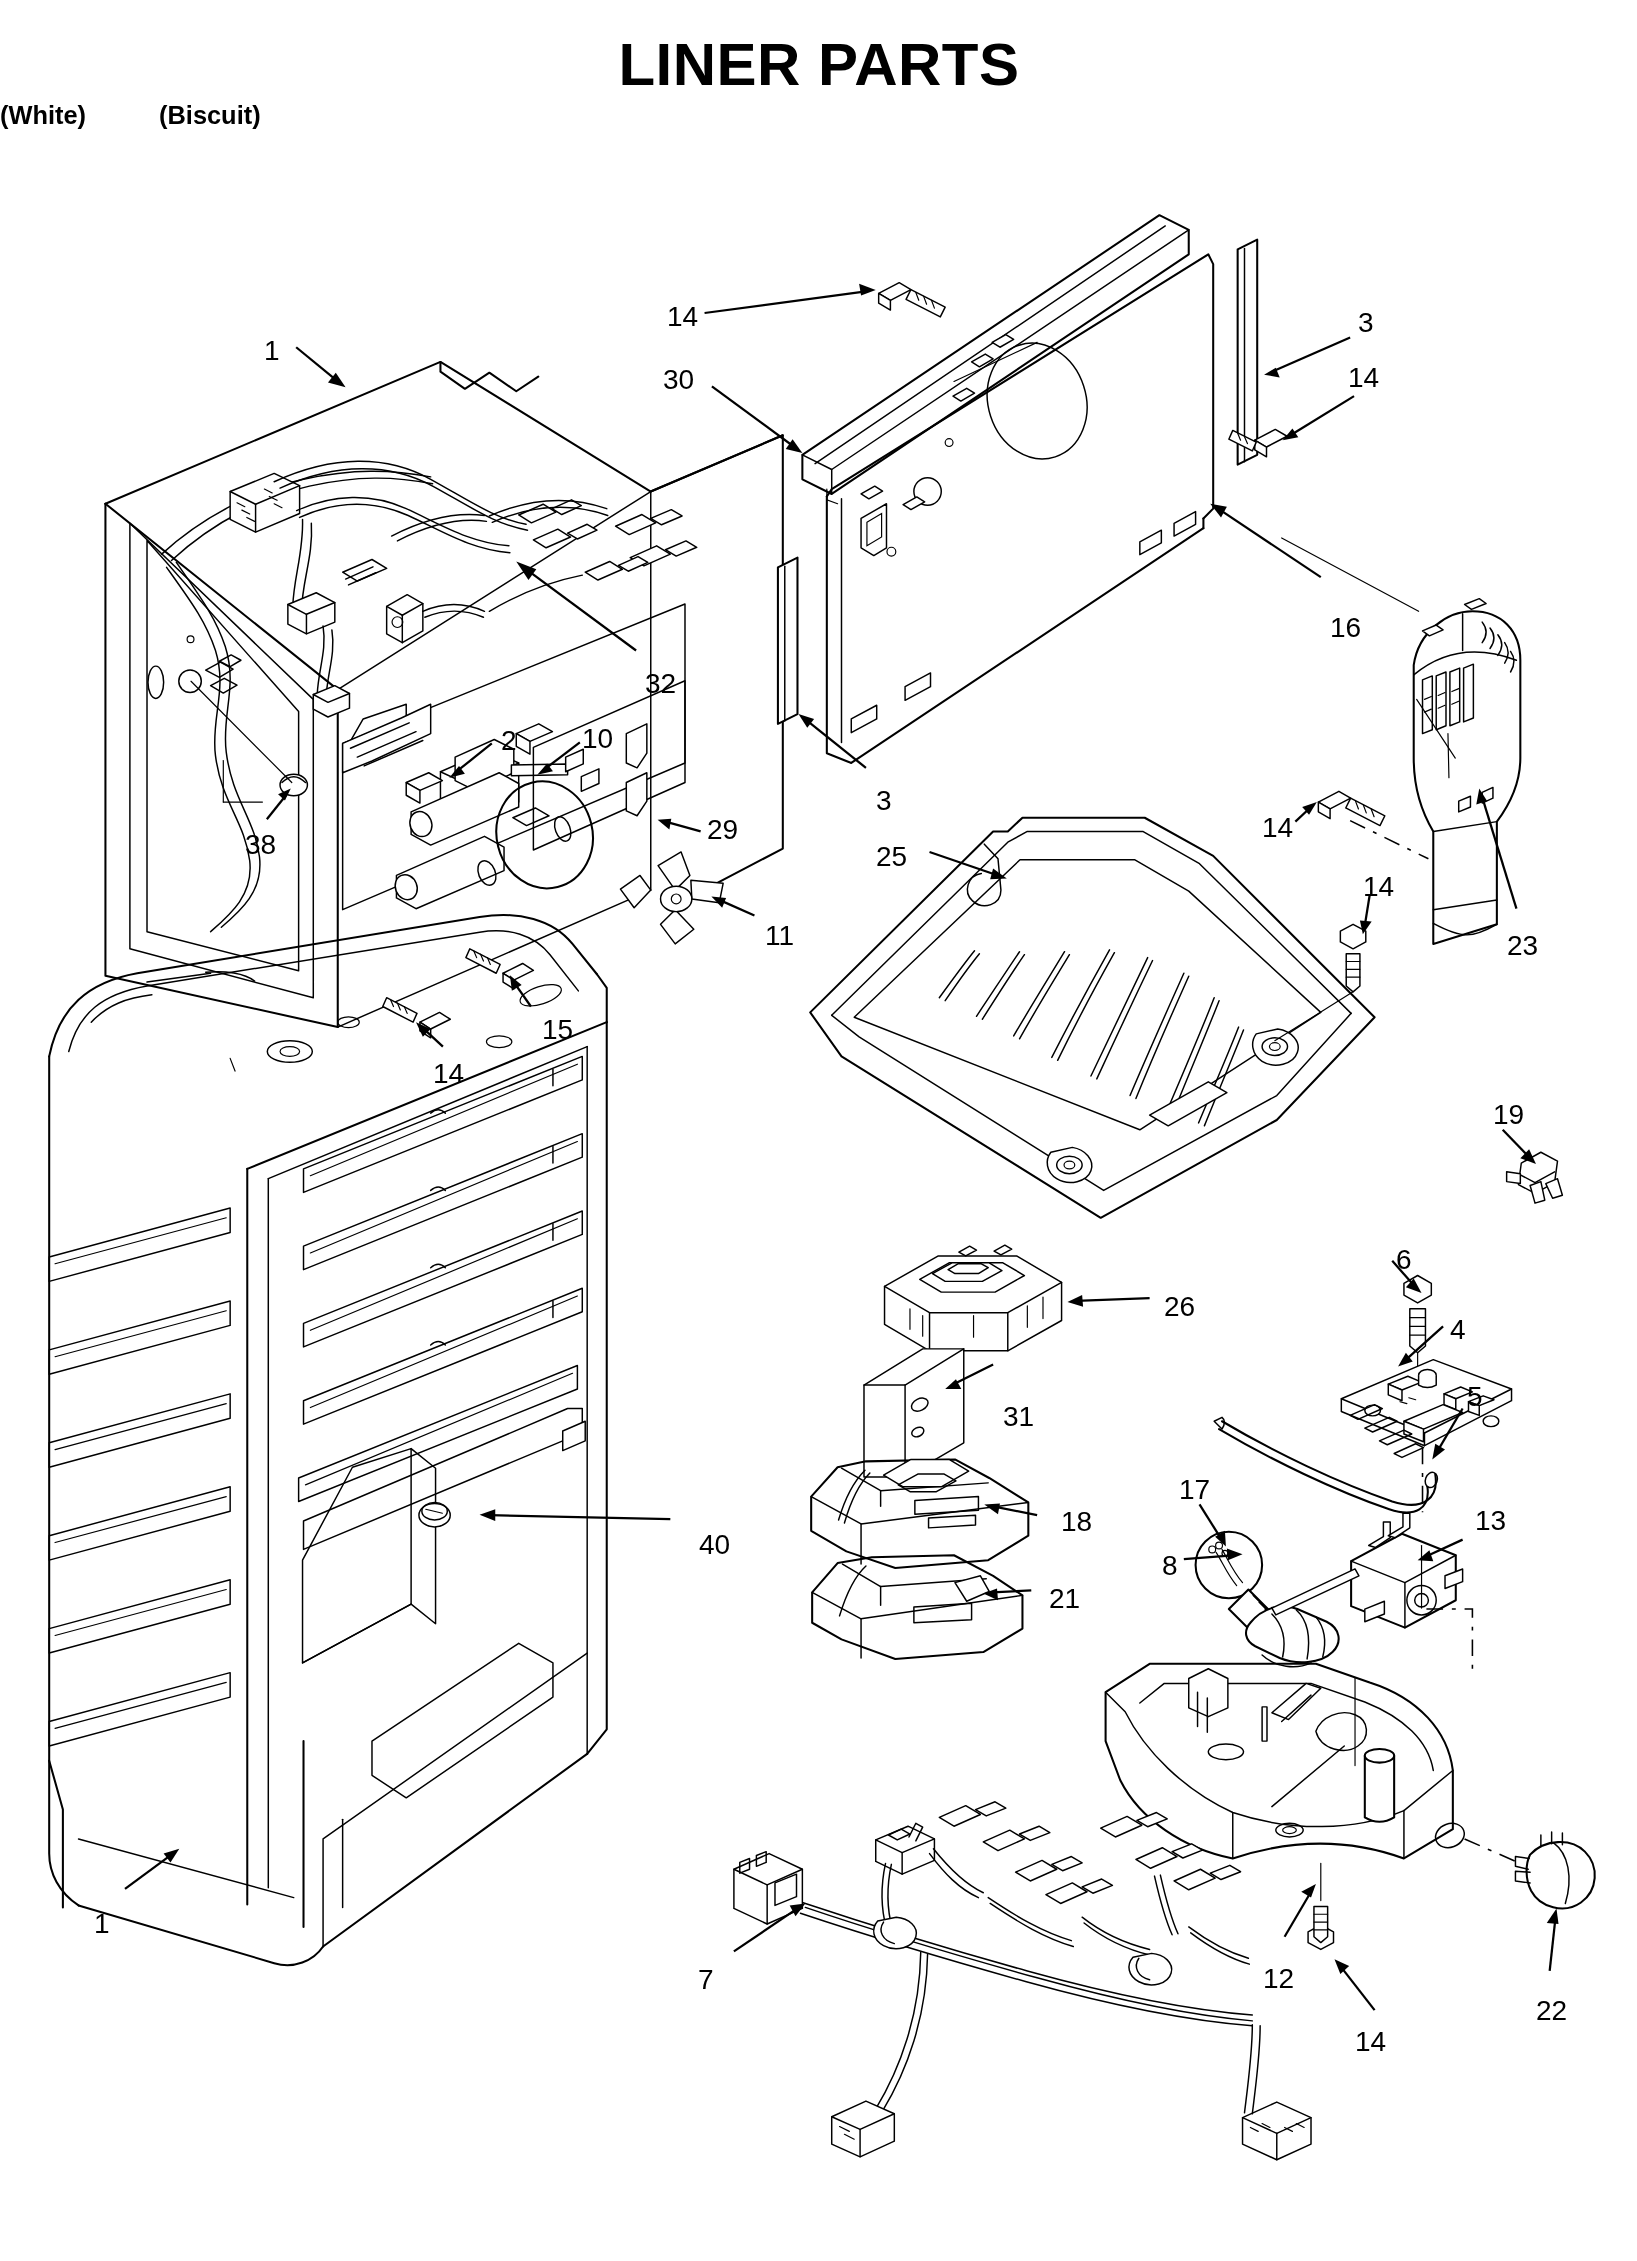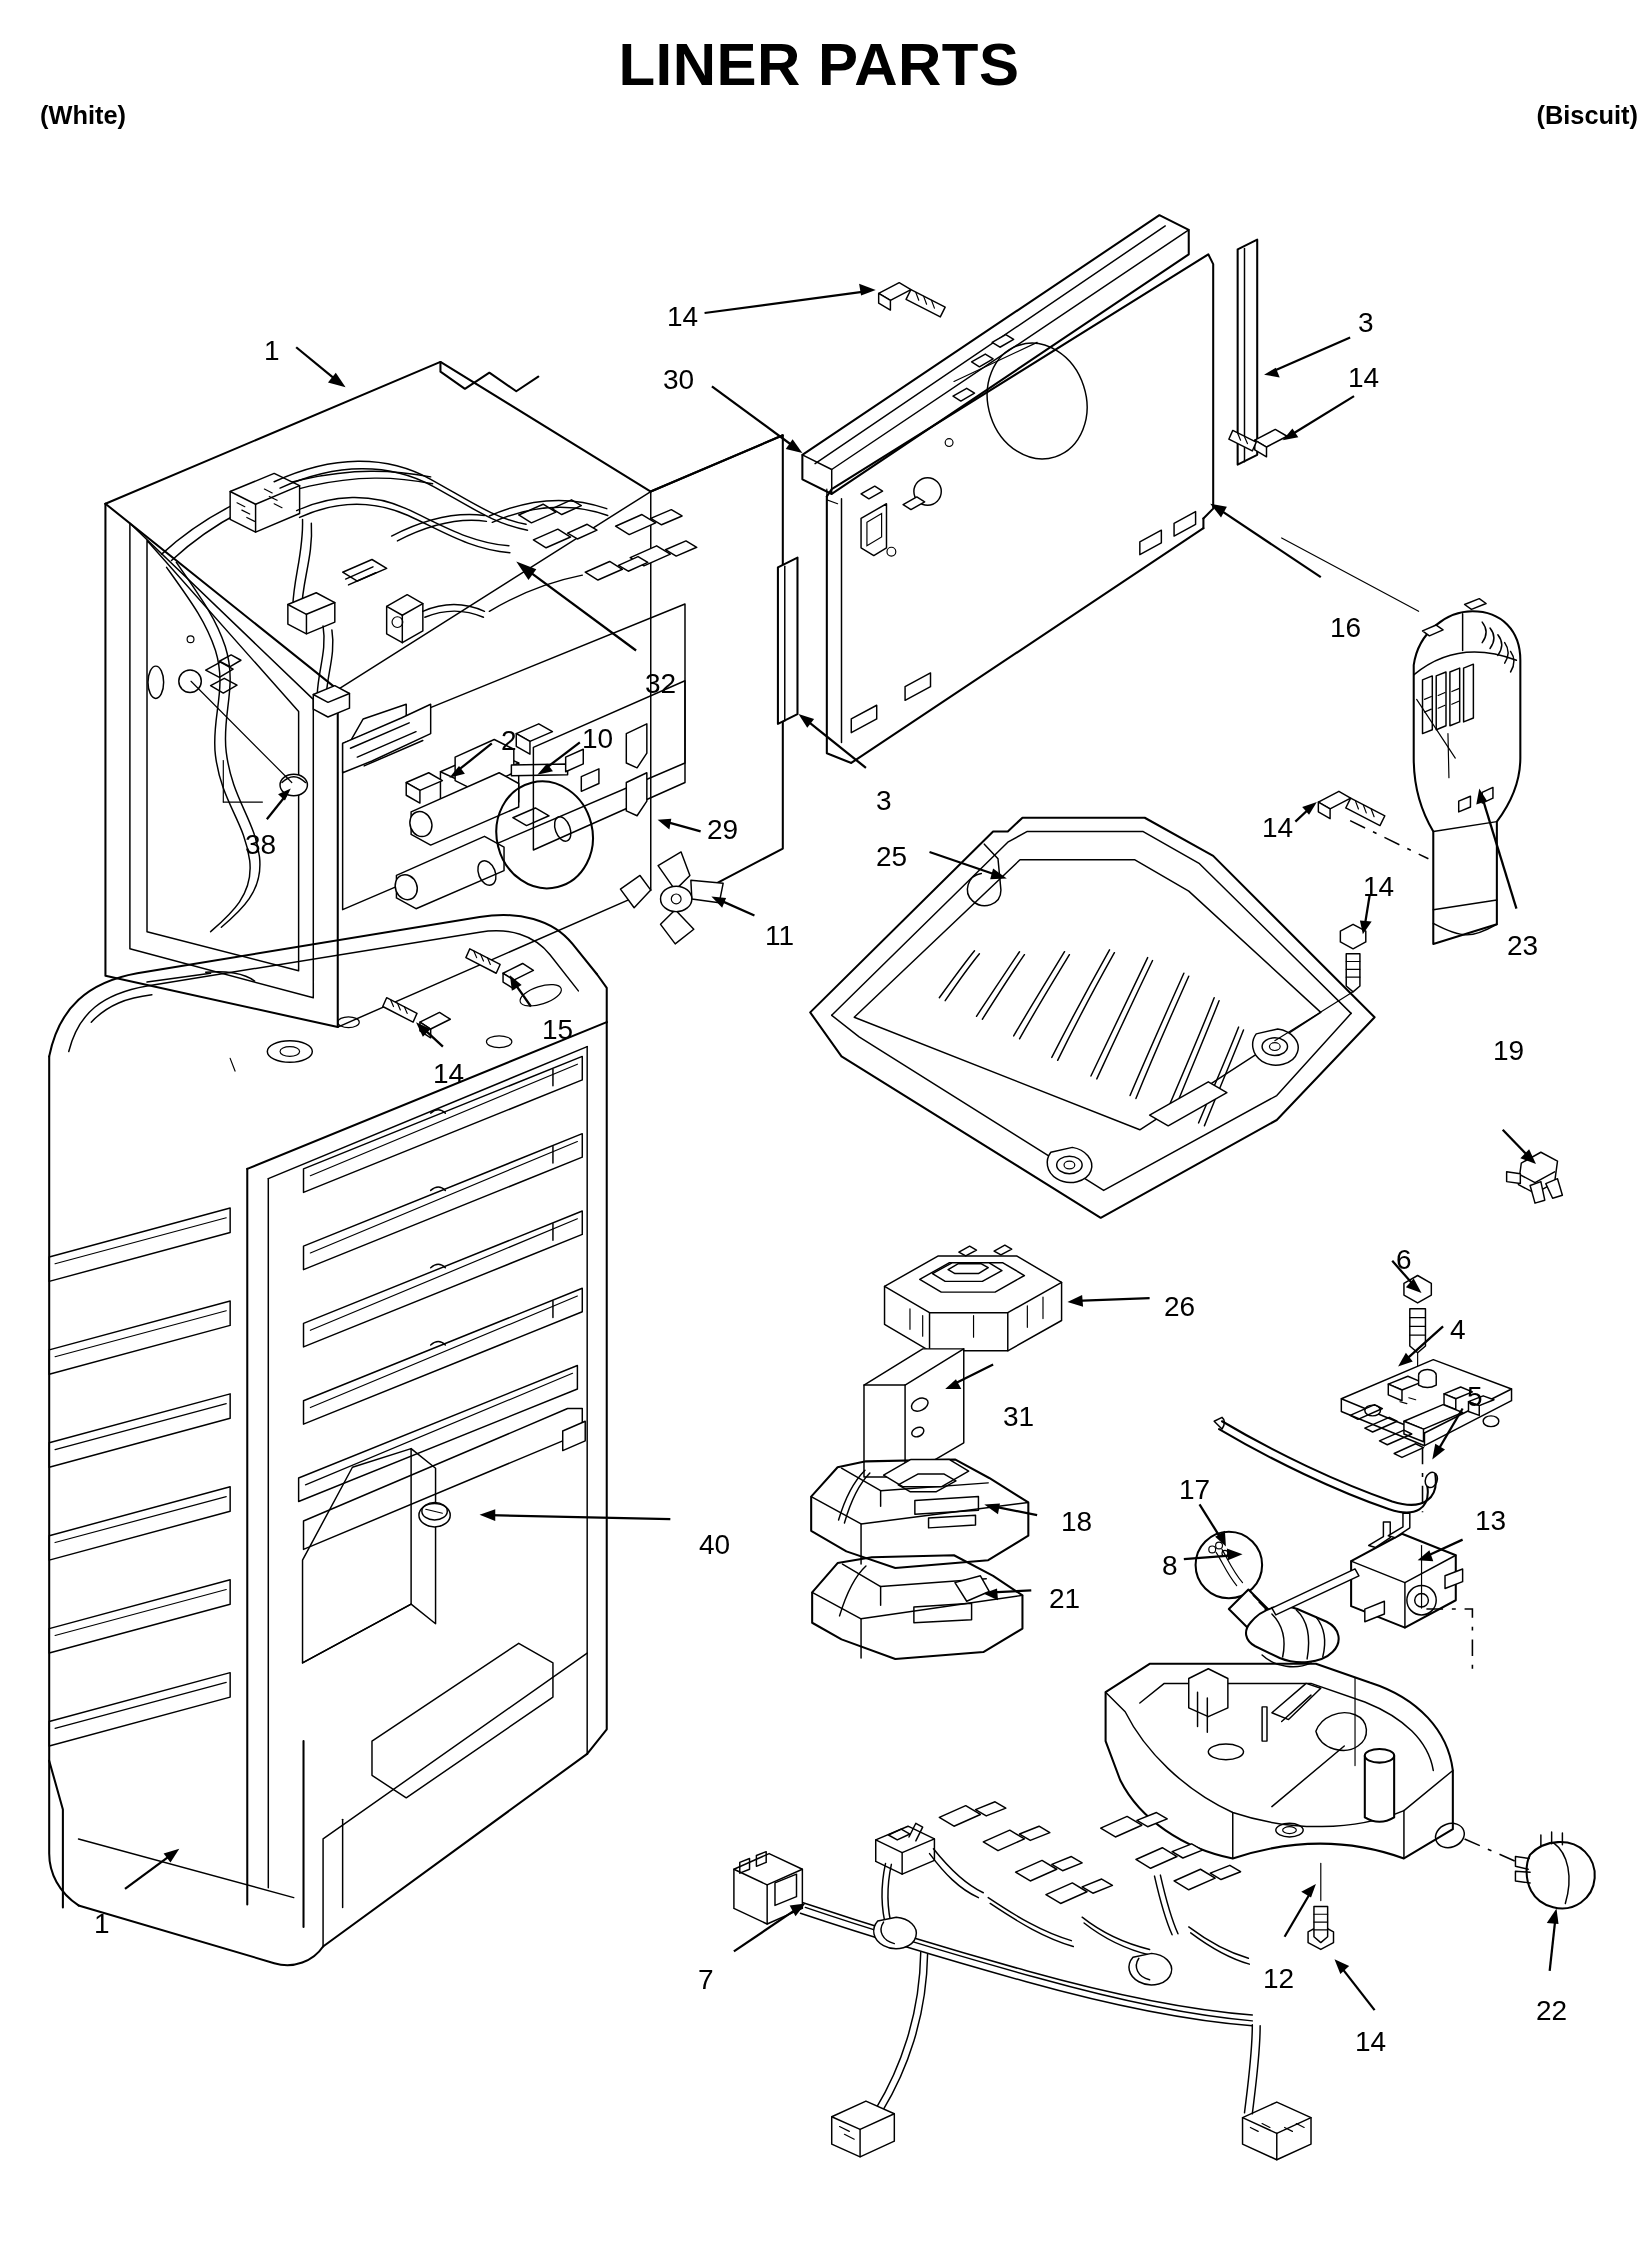--- a/index.html
+++ b/index.html
@@ -34,22 +34,21 @@
     font-weight:bold;
     margin-top:12.7px;
     line-height:1.05;
   }
   #doc-finishes{
     font-size:25.4px;
     font-weight:bold;
     margin-top:6.8px;
     line-height:1.05;
     display:flex;
-    justify-content:space-between;
-    padding-left:40px;
+    justify-content:flex-start;
   }
   #doc-finishes span.fin{display:inline-block;}
   #doc-finishes span.fin.a{margin-right:73px;}
 
   
   .callout{
     position:absolute;
     font-size:28px;
     font-weight:normal;
     line-height:1;
@@ -854,21 +853,21 @@
   <div class="callout" style="left:582px;top:725px;">10</div>
   <div class="callout" style="left:707px;top:816px;">29</div>
   <div class="callout" style="left:765px;top:922px;">11</div>
   <div class="callout" style="left:542px;top:1016px;">15</div>
   <div class="callout" style="left:433px;top:1060px;">14</div>
   <div class="callout" style="left:876px;top:787px;">3</div>
   <div class="callout" style="left:876px;top:843px;">25</div>
   <div class="callout" style="left:1262px;top:814px;">14</div>
   <div class="callout" style="left:1363px;top:873px;">14</div>
   <div class="callout" style="left:1507px;top:932px;">23</div>
-  <div class="callout" style="left:1493px;top:1037px;text-align:right;">19</div>
+  <div class="callout" style="left:1493px;top:1101px;text-align:right;">19</div>
   <div class="callout" style="left:1164px;top:1293px;">26</div>
   <div class="callout" style="left:1396px;top:1246px;">6</div>
   <div class="callout" style="left:1450px;top:1316px;">4</div>
   <div class="callout" style="left:1467px;top:1383px;">5</div>
   <div class="callout" style="left:1003px;top:1403px;">31</div>
   <div class="callout" style="left:1179px;top:1476px;">17</div>
   <div class="callout" style="left:1475px;top:1507px;">13</div>
   <div class="callout" style="left:1162px;top:1552px;">8</div>
   <div class="callout" style="left:1061px;top:1508px;">18</div>
   <div class="callout" style="left:1049px;top:1585px;">21</div>

